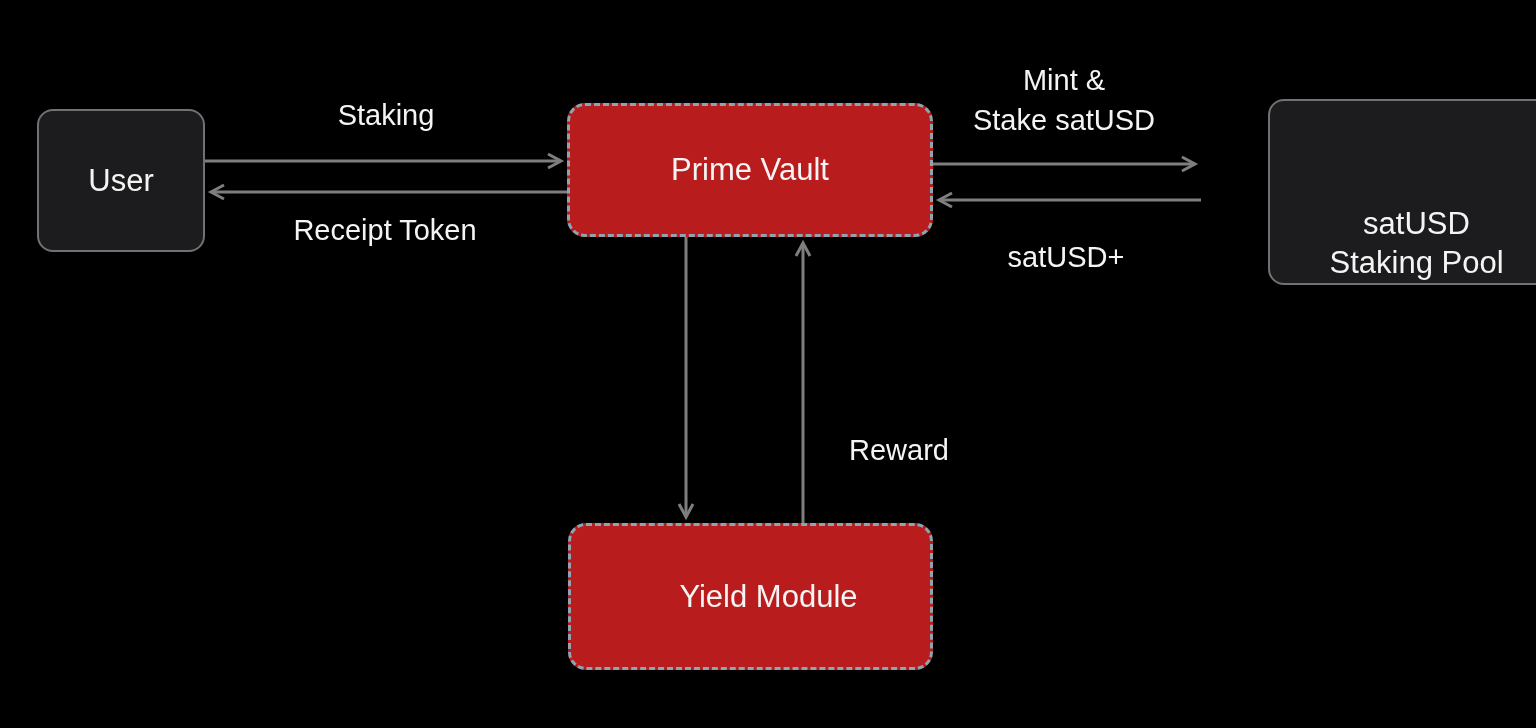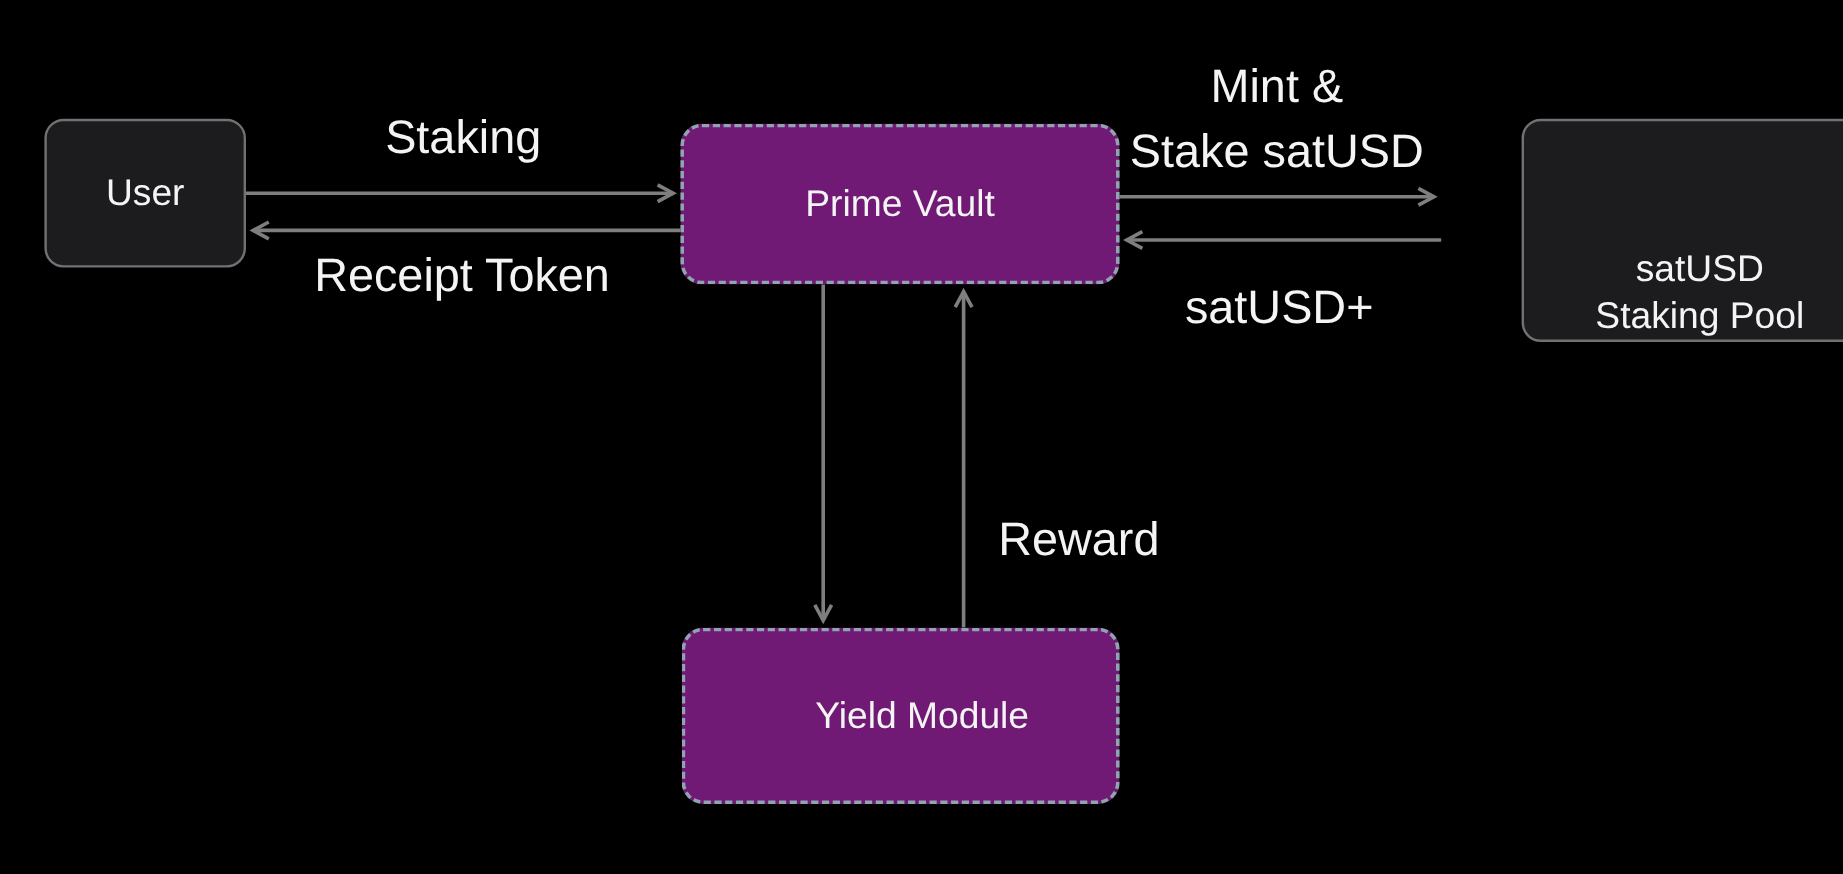--- a/index.html
+++ b/index.html
@@ -33,34 +33,34 @@
     font-size: 31px;
     line-height: 1.28;
     white-space: pre-line;
   }
   .node-dark {
     background: #1c1c1e;
     border: 2px solid #717173;
     border-radius: 16px;
   }
   .node-navy {
-    background: #701a75;
+    background: #b91c1c;
     border: 3px dashed #8fa3b1;
     border-radius: 18px;
   }
-  .node-user        { left: 37px;   top: 99px;  width: 168px; height: 124px; }
+  .node-user        { left: 37px;   top: 109px;  width: 168px; height: 143px; }
   .node-prime-vault { left: 567px;  top: 103px; width: 366px; height: 134px; }
   .node-staking     { left: 1268px; top: 99px;  width: 297px; height: 186px; align-items: flex-end; }
   .node-yield       { left: 568px;  top: 523px; width: 365px; height: 147px; padding-left: 36px; }
 
   .edge-label {
     position: absolute;
     transform: translate(-50%, -50%);
     color: #f4f4f4;
-    font-size: 39px;
+    font-size: 29px;
     line-height: 1.38;
     text-align: center;
     white-space: pre-line;
   }
   .lbl-deposit          { left: 386px;  top: 115px; }
   .lbl-receipt-token    { left: 385px;  top: 230px; }
   .lbl-mint-stake       { left: 1064px; top: 100px; }
   .lbl-satusd-plus      { left: 1066px; top: 257px; }
   .lbl-stake-underlying { left: 584px;  top: 384px; }
   .lbl-reward           { left: 899px;  top: 402px; margin-top: 48px; }

